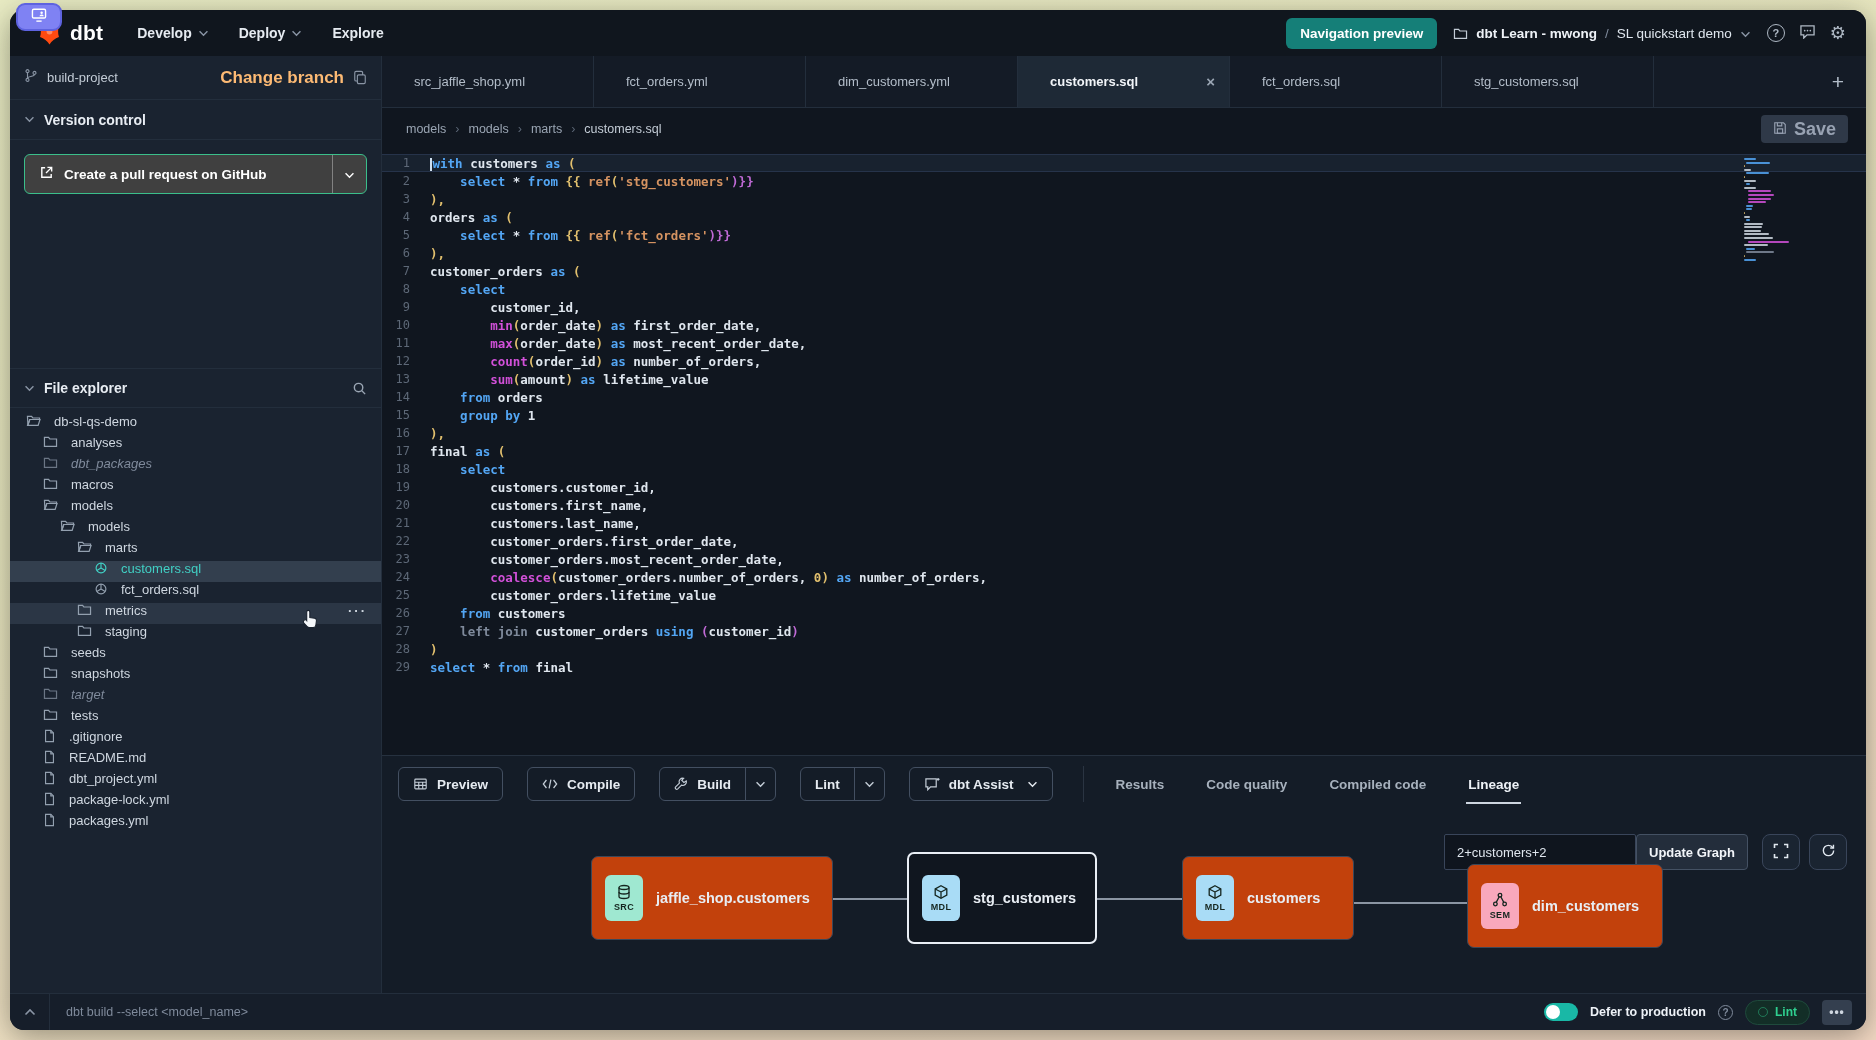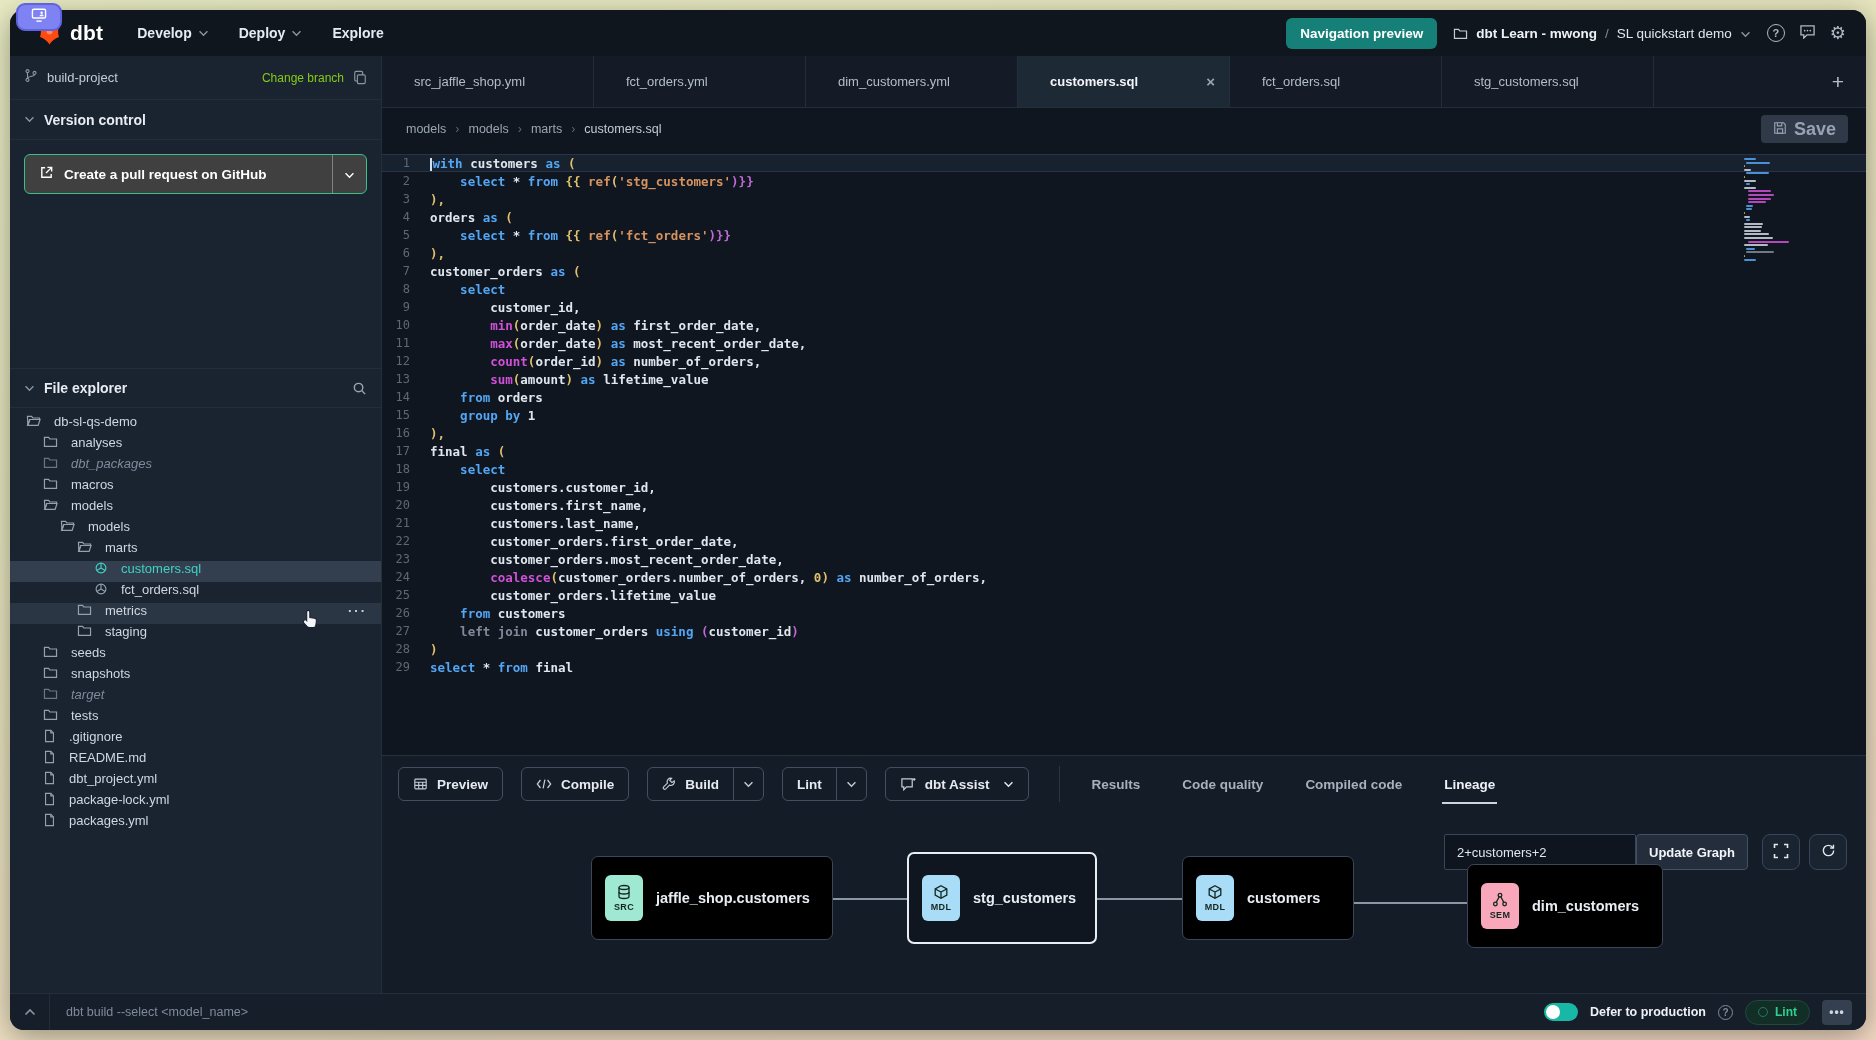--- a/index.html
+++ b/index.html
@@ -39,21 +39,21 @@
     display:inline-flex; align-items:center; justify-content:center; font-size:11px; font-weight:700; }
   .gear{ font-size:18px; line-height:1; cursor:pointer; }
   
   .main{ position:absolute; top:46px; bottom:37px; left:0; right:0; display:flex; }
   .sidebar{ width:372px; background:#1a2330; border-right:1px solid #232e3c; position:relative; flex:none; }
   .editor-col{ flex:1; display:flex; flex-direction:column; background:#10161f; min-width:0; }
   
   .branch-row{ height:44px; display:flex; align-items:center; gap:9px; padding:16px 14px; border-bottom:1px solid #232e3c; }
   .branch-row .bname{ font-size:13px; color:#c3ccd6; }
   .branch-row .spacer{ flex:1; }
-  .change-branch{ font-size:12px; font-weight:400; color:#84cc16; cursor:pointer; }
+  .change-branch{ font-size:17px; font-weight:700; color:#fdba74; cursor:pointer; }
   .copy-ic{ color:#8a95a5; display:flex; cursor:pointer; }
   .sec-head{ height:40px; display:flex; align-items:center; gap:9px; padding:0 14px;
     font-size:14px; font-weight:700; color:#e8edf3; border-bottom:1px solid #232e3c; }
   .sec-head .chev{ color:#8a95a5; display:flex; }
   .sec-head .sspacer{ flex:1; }
   .sec-head .search-ic{ color:#9aa5b3; display:flex; cursor:pointer; }
   .vc-body{ padding:14px; height:228px; }
   .pr-btn{ display:flex; height:40px; background:#404040; border:1px solid #3bbf8b; border-radius:6px;
     overflow:hidden; cursor:pointer; color:#fff; width:100%; }
   .pr-main{ flex:1; display:flex; align-items:center; gap:10px; padding:0 14px; font-size:13.5px; font-weight:700; }
@@ -106,21 +106,21 @@
   .abtn .amain{ display:flex; align-items:center; gap:9px; padding:0 14px; font-size:13.5px; font-weight:600; }
   .abtn .aicon{ display:flex; color:#c3ccd6; }
   .abtn .asplit{ width:30px; display:flex; align-items:center; justify-content:center; border-left:1px solid #434f61; color:#c3ccd6; }
   .vdiv{ width:1px; height:36px; background:#2a3442; margin:0 20px; flex:none; }
   .btabs{ display:flex; align-items:center; gap:38px; }
   .btab{ font-size:13.5px; font-weight:600; color:#a7b1bd; cursor:pointer; position:relative; padding:10px 2px; }
   .btab.active{ color:#eef2f7; }
   .btab.active::after{ content:""; position:absolute; left:0; right:0; bottom:-2px; height:2px; background:#cdd5df; }
   
   .lineage{ position:absolute; top:56px; left:0; right:0; bottom:0; }
-  .lnode{ position:absolute; background:#000000; border:1.5px solid #3a4759; border-radius:7px;
+  .lnode{ position:absolute; background:#c2410c; border:1.5px solid #3a4759; border-radius:7px;
     display:flex; align-items:center; gap:13px; padding-left:13px; cursor:pointer; }
   .lnode.sel{ border:2px solid #e9eef5; background:#10161f; }
   .lbadge{ width:38px; height:46px; border-radius:6px; display:flex; flex-direction:column;
     align-items:center; justify-content:center; gap:2px; color:#15261f; flex:none; }
   .lbadge .bic{ display:flex; }
   .lbadge .btxt{ font-size:9px; font-weight:700; letter-spacing:.3px; }
   .lname{ font-size:14.5px; font-weight:600; color:#e8edf3; white-space:nowrap; }
   .ledge{ position:absolute; height:2px; background:#8b95a3; }
   .graph-search{ position:absolute; left:1062px; top:22px; width:192px; height:36px; background:#0f151e;
     border:1px solid #39455a; display:flex; align-items:center; padding-left:12px;
@@ -647,21 +647,21 @@
             <div class="mrow" style="margin-left: 0px; width: 23.56px; background: rgb(207, 215, 224); opacity: 0.85;"></div>
             <div class="mrow" style="margin-left: 2.2px; width: 8.68px; background: rgb(83, 166, 244); opacity: 0.85;"></div>
             <div class="mrow" style="margin-left: 2.2px; width: 27.9px; background: rgb(127, 138, 155); opacity: 0.85;"></div>
             <div class="mrow" style="margin-left: 0px; width: 0.62px; background: rgb(226, 192, 110); opacity: 0.85;"></div>
             <div class="mrow" style="margin-left: 0px; width: 11.78px; background: rgb(83, 166, 244); opacity: 0.85;"></div>
           </div>
       </div>
 
       <div class="bottom-panel">
         <div class="action-row">
-          <span id="action-buttons" style="display:flex;gap:18px;">
+          <span id="action-buttons" style="display:flex;gap:24px;">
               <button class="abtn">
                 <span class="amain">
                   <span class="aicon" style="display: flex;">
                     <svg width="15" height="14" viewBox="0 0 16 16">
                       <rect x="1.5" y="2.5" width="13" height="11" rx="1" fill="none" stroke="currentColor" stroke-width="1.3"></rect>
                       <path d="M1.5 6h13M1.5 9.5h13M6 6v7.5M10.5 6v7.5" stroke="currentColor" stroke-width="1.3"></path>
                     </svg>
                   </span>
                   <span>Preview</span>
                 </span>

